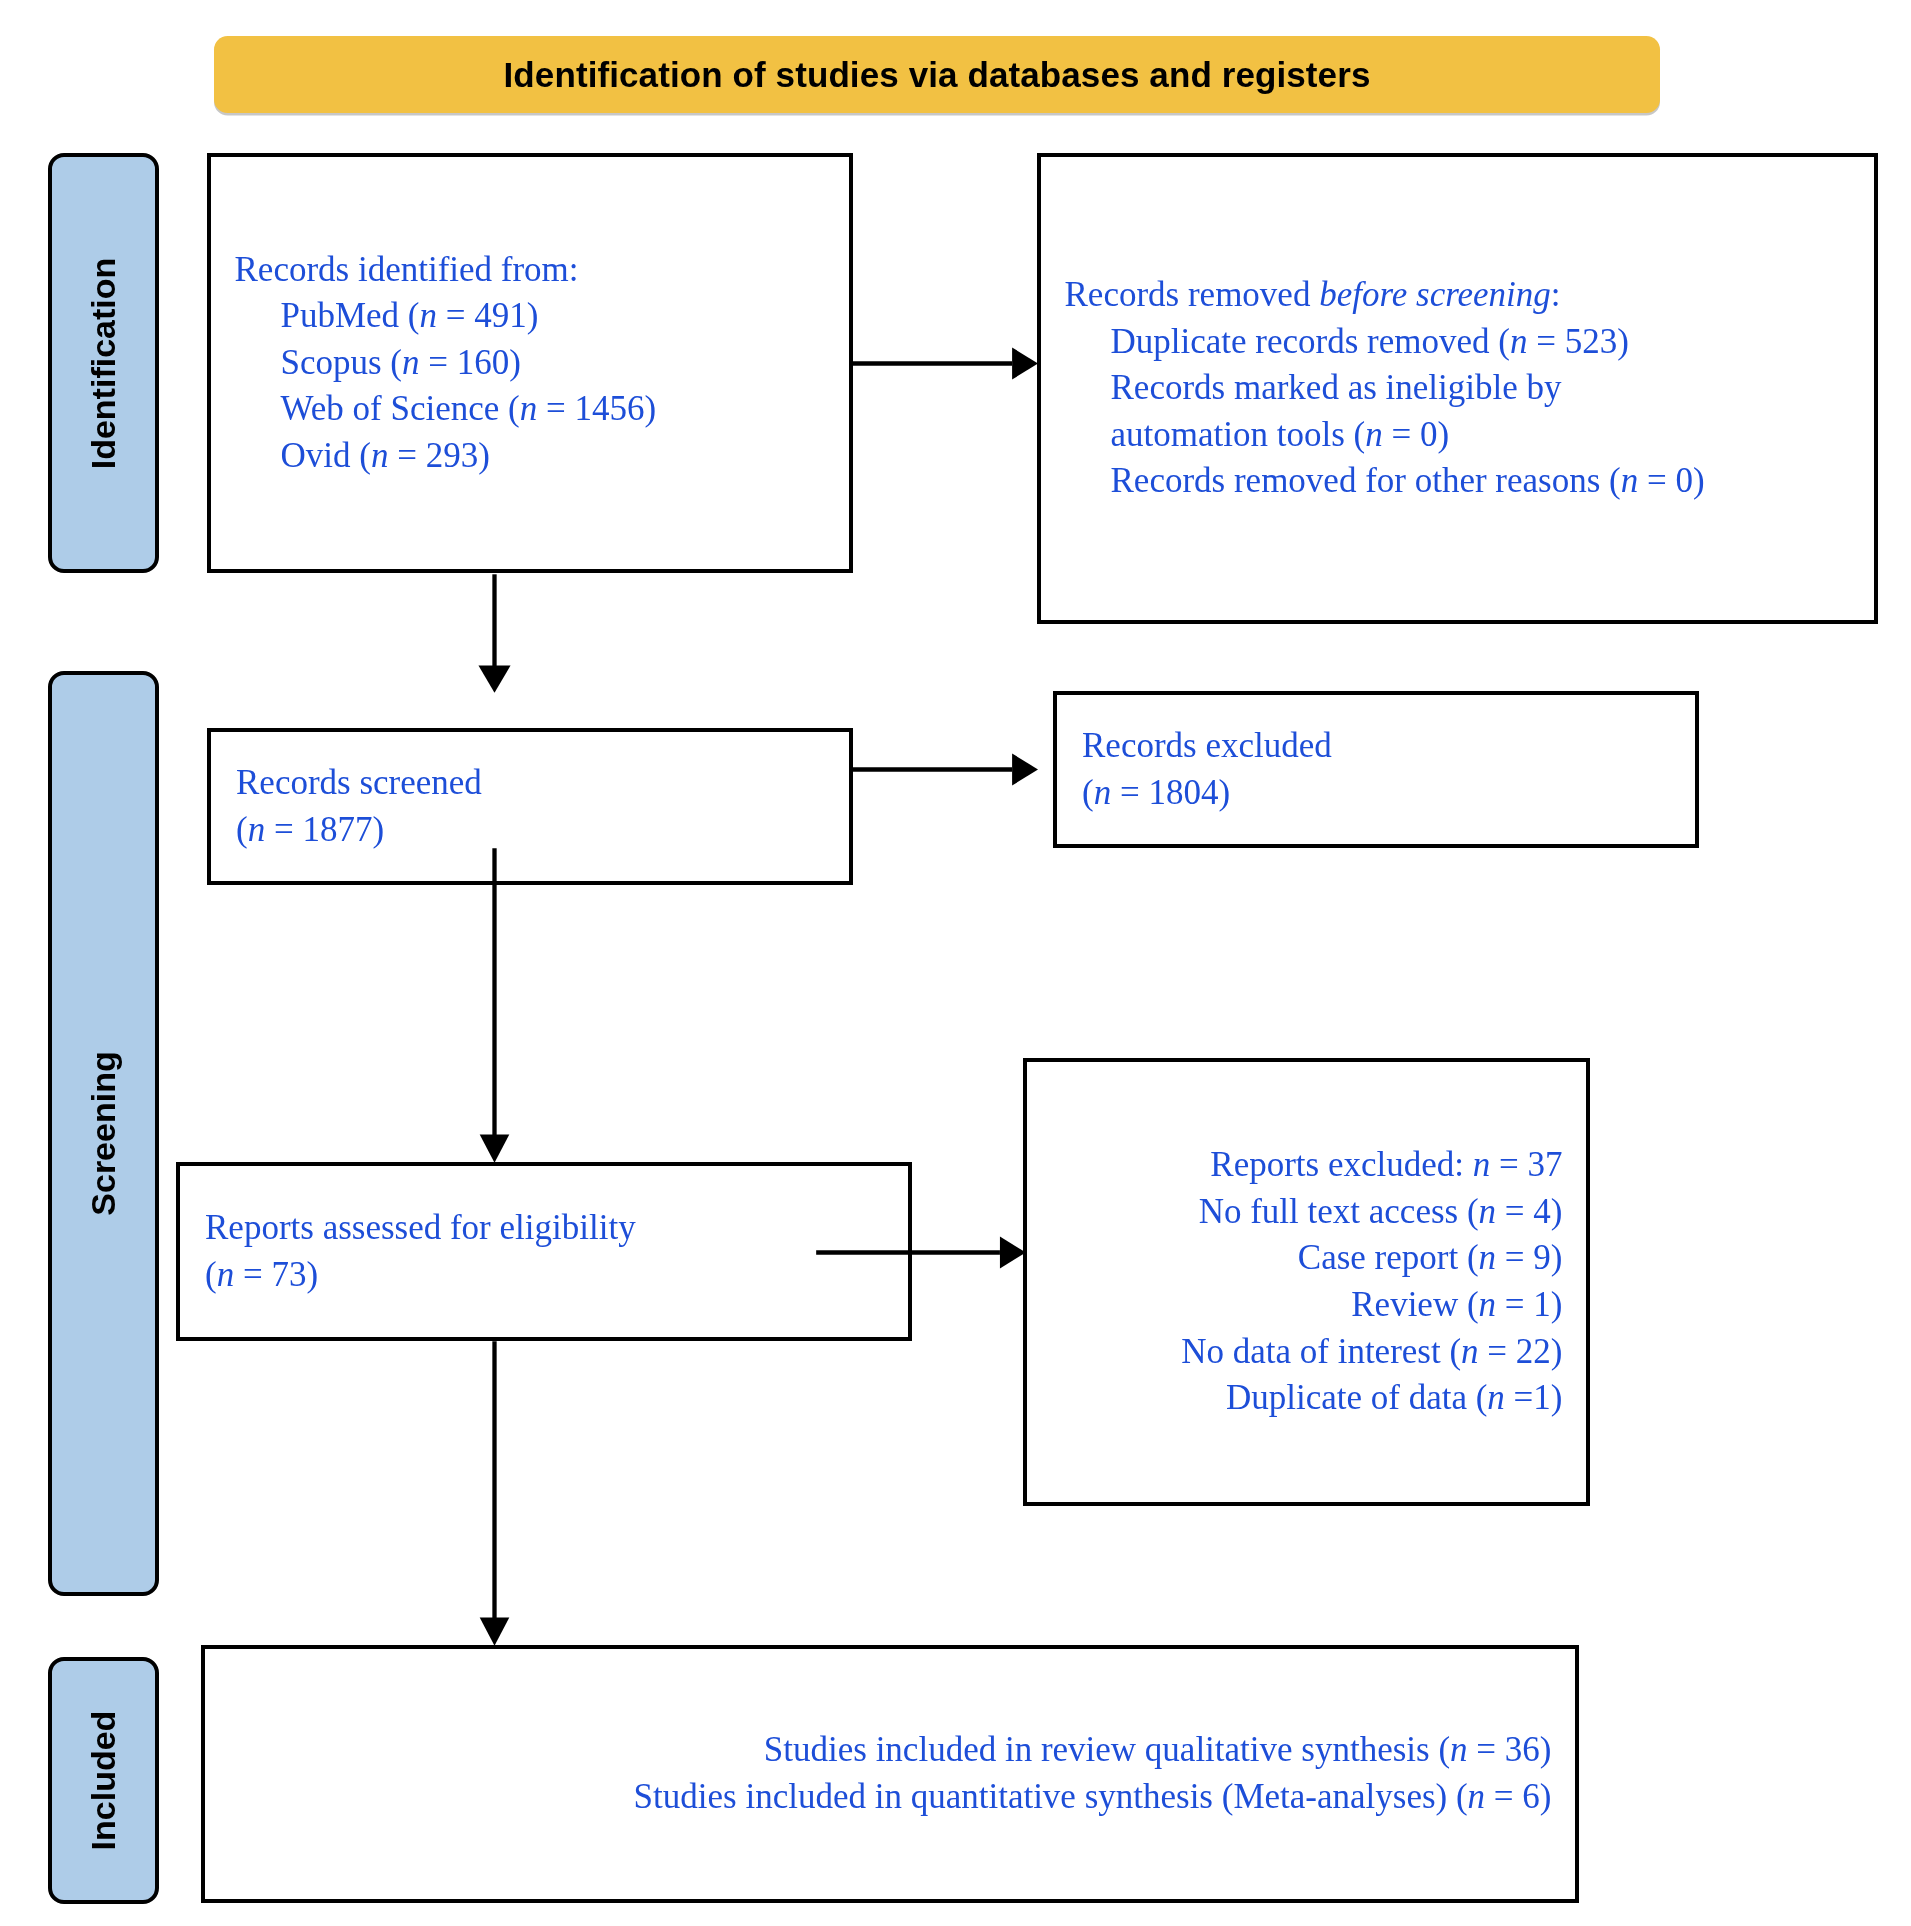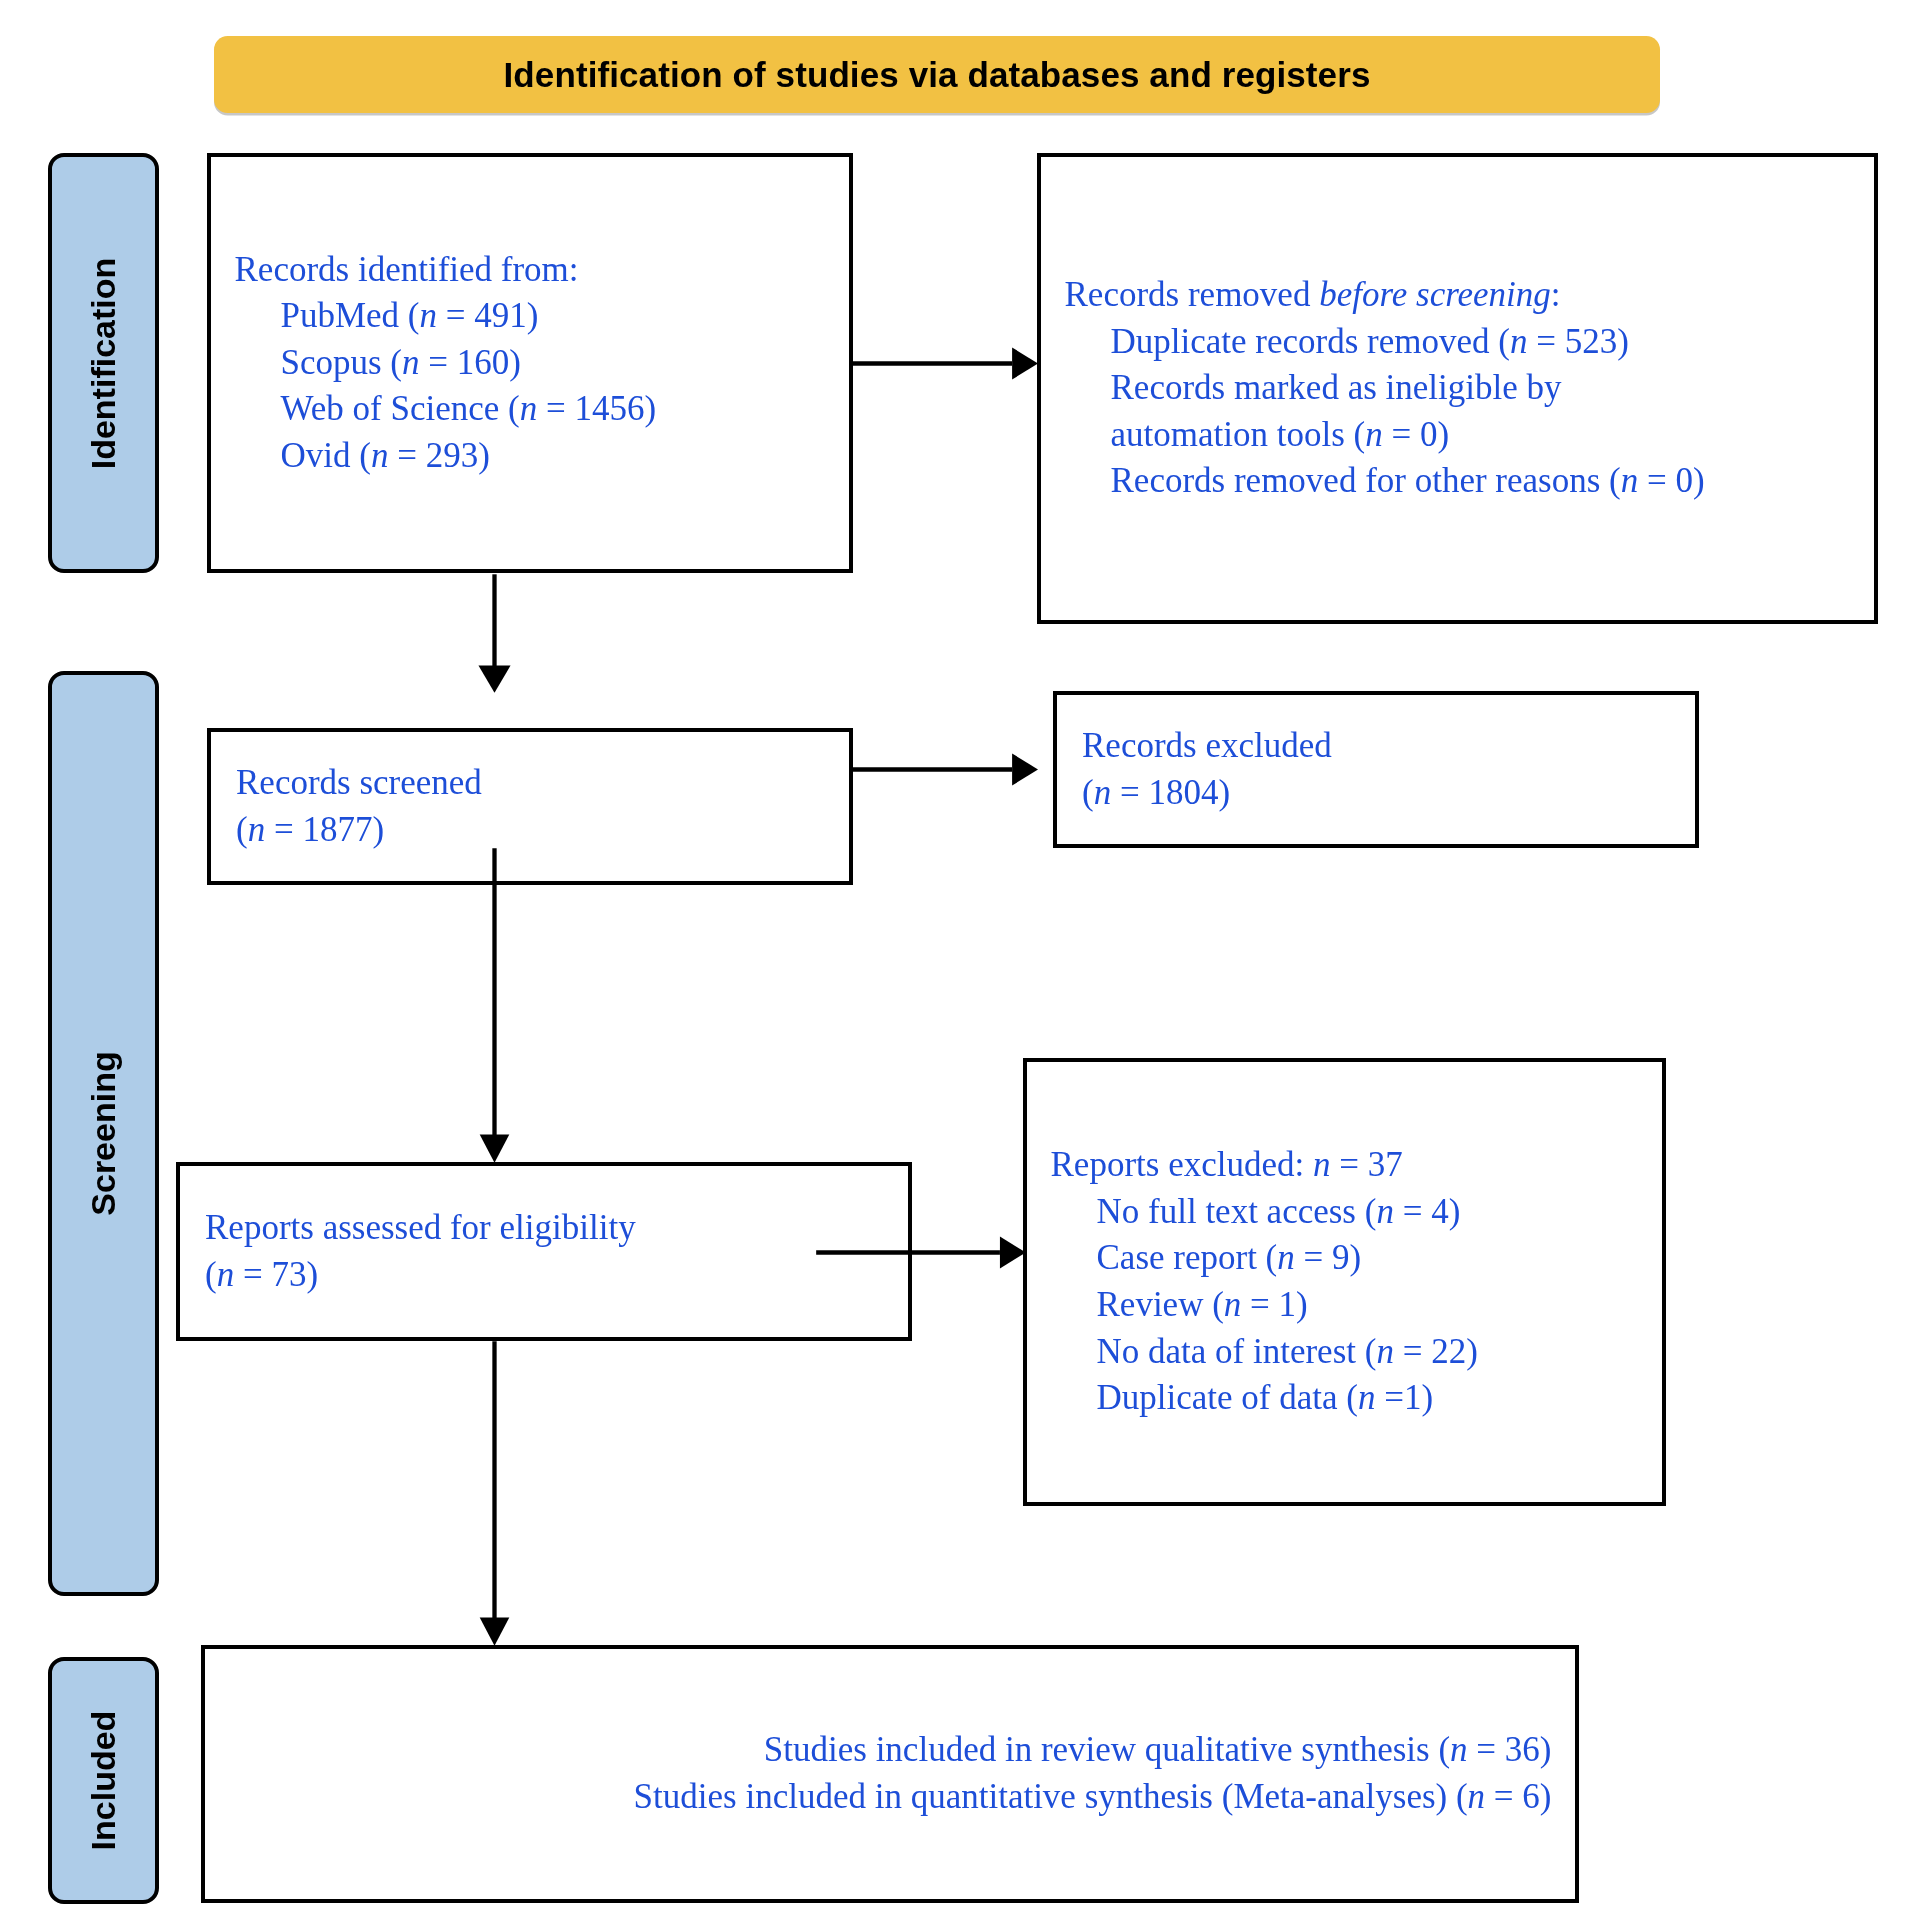--- a/index.html
+++ b/index.html
@@ -84,21 +84,21 @@
   }
   .box-line.indent { padding-left: 46px; }
   .box-line.indent2 { padding-left: 46px; }
   .ital { font-style: italic; }
 
   #box-identified      { left: 207px;  top: 153px;  width: 646px; height: 420px; }
   #box-removed         { left: 1037px; top: 153px;  width: 841px; height: 471px; }
   #box-screened        { left: 207px;  top: 706px; width: 646px; height: 157px; margin-top: 22px; }
   #box-excluded        { left: 1037px; top: 691px; width: 646px; height: 157px; margin-left: 16px; }
   #box-eligibility     { left: 176px;  top: 1162px; width: 736px; height: 179px; }
-  #box-reports-excluded{ left: 1023px; top: 1058px; width: 643px; height: 448px; }
+  #box-reports-excluded{ left: 1023px; top: 1058px; width: 567px; height: 448px; text-align: right; }
   #box-included        { left: 201px;  top: 1645px; width: 1378px; height: 258px; text-align: right; }
 
   #box-screened .box-body,
   #box-excluded .box-body,
   #box-eligibility .box-body { padding: 0 25px; }
 
   
   .arrow { position: absolute; }
   .arrow svg { display: block; overflow: visible; }
 </style>

